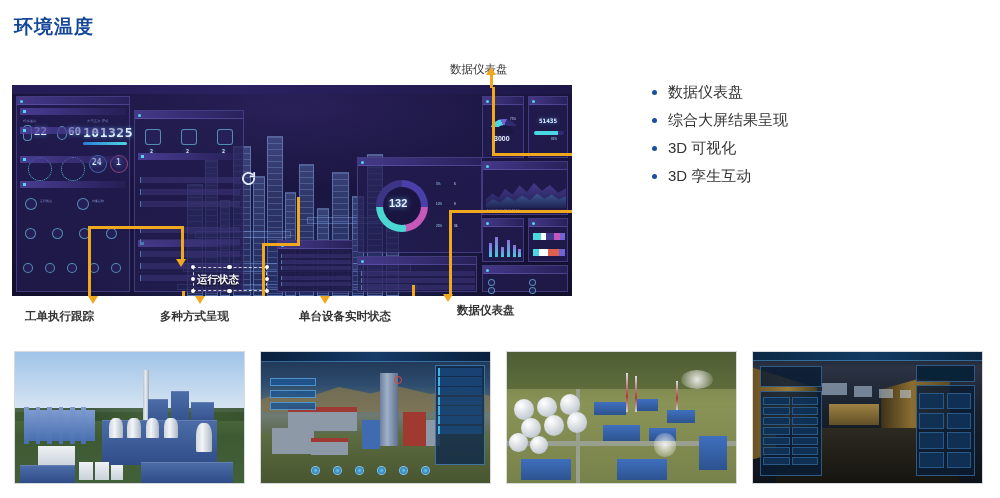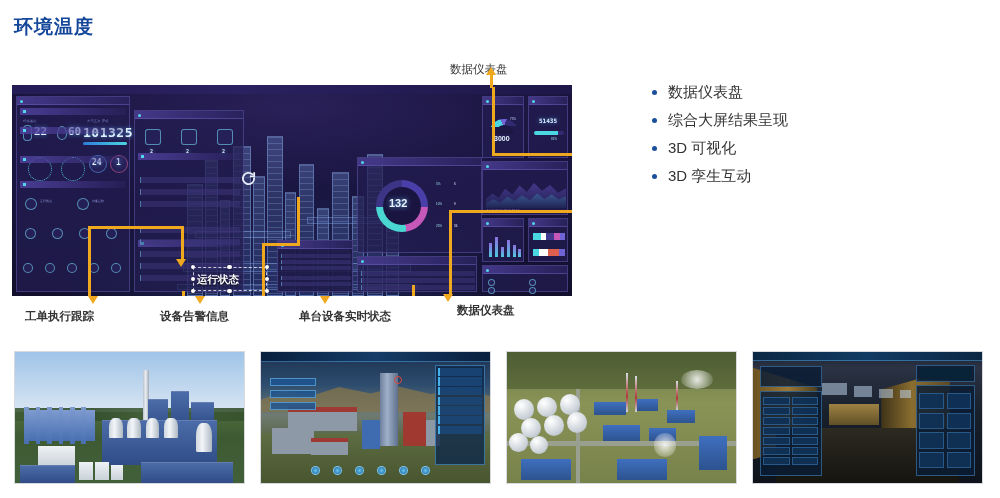--- a/index.html
+++ b/index.html
@@ -537,21 +537,21 @@
     </div>
   </div>
 
   <div class="ln" style="left:490px; top:74px; width:3px; height:14px;"></div>
   <div class="arw arw-up" style="left:486px; top:67px;"></div>
 
   <div class="arw arw-down" style="left:88px; top:296px;"></div>
   <div class="callout" style="left:25px; top:309px;">工单执行跟踪</div>
 
   <div class="arw arw-down" style="left:195px; top:296px;"></div>
-  <div class="callout" style="left:160px; top:309px;">设备告警信息</div>
+  <div class="callout" style="left:160px; top:309px;">多种方式呈现</div>
 
   <div class="arw arw-down" style="left:320px; top:296px;"></div>
   <div class="callout" style="left:299px; top:309px;">单台设备实时状态</div>
 
   <div class="arw arw-down" style="left:443px; top:294px;"></div>
   <div class="callout" style="left:457px; top:303px;">数据仪表盘</div>
 
   <div class="photos">
 
     <div class="photo p1">

